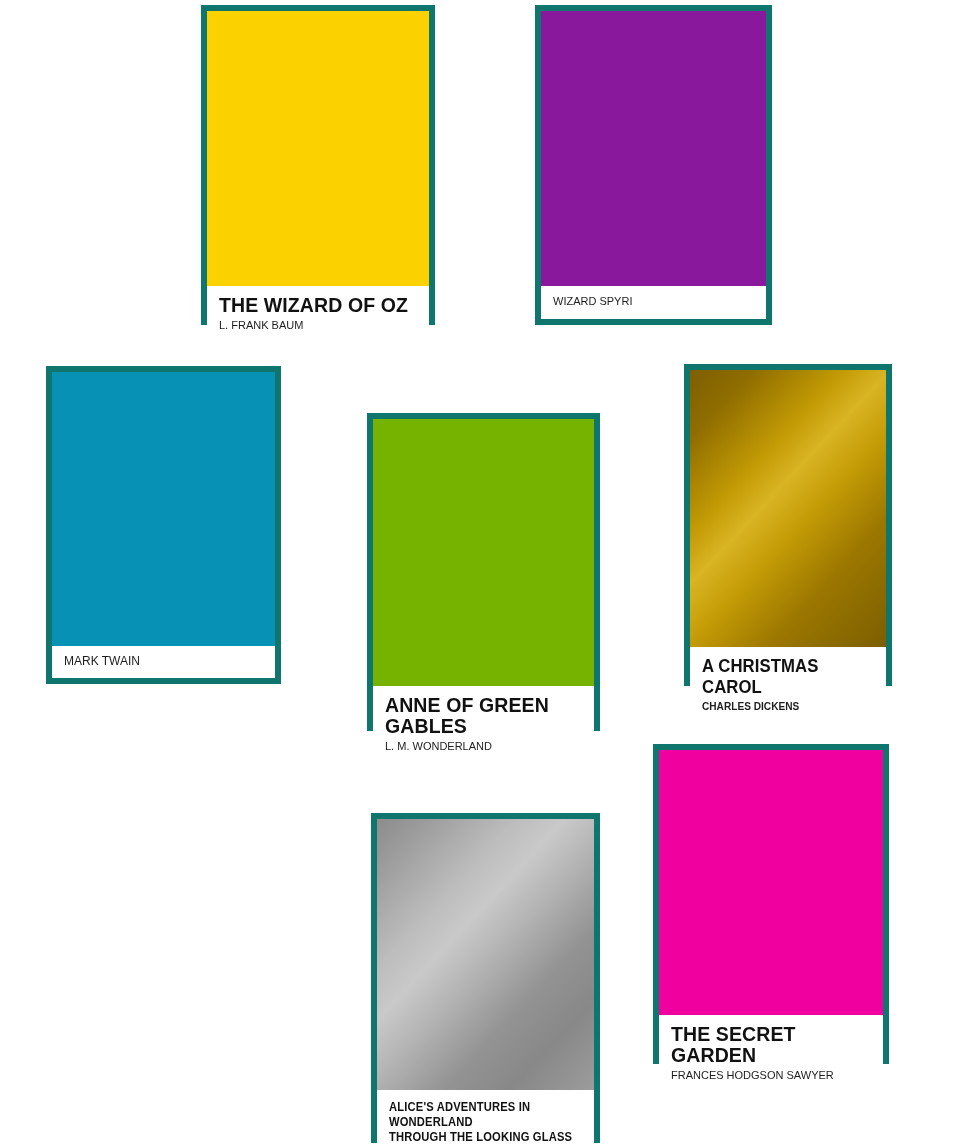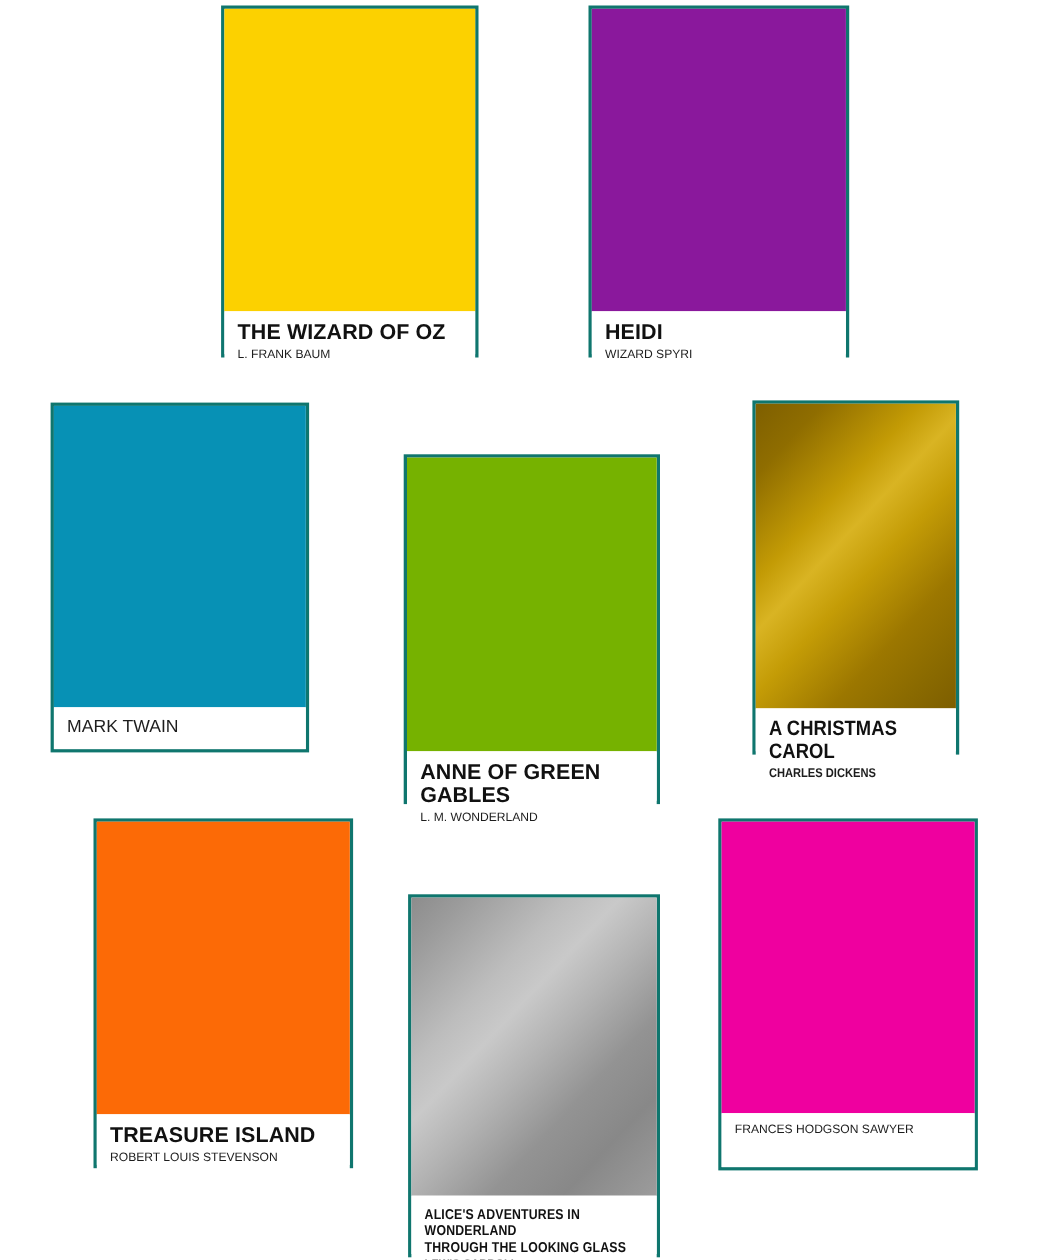--- a/index.html
+++ b/index.html
@@ -20,21 +20,21 @@
   .board {
     position: absolute;
     inset: 0;
   }
 
   
   .card {
     position: absolute;
     box-sizing: border-box;
     background: #ffffff;
-    border: 3px solid #0f766e;
+    border: 6px solid #0f766e;
     box-shadow: 0 0 0 0 rgba(0,0,0,0);
     display: flex;
     flex-direction: column;
   }
 
   .card .art {
     width: 100%;
     flex: 0 0 auto;
   }
 
@@ -59,21 +59,21 @@
     font-weight: normal;
     line-height: 1.12;
     margin: 0;
   }
 
   
   .t-lg .title  { font-size: 19.5px; }
   .t-lg .author { font-size: 11px; }
 
   .t-md .title  { font-size: 14.5px; }
-  .t-md .author { font-size: 16px; }
+  .t-md .author { font-size: 12px; }
 
   .t-cond .title  {
     font-size: 19px;
     font-family: "Liberation Sans Narrow", "Liberation Sans", sans-serif;
     transform: scaleX(0.88);
     transform-origin: left center;
     width: 113%;
   }
   .t-cond .author {
     font-size: 11.5px;
@@ -108,21 +108,21 @@
 
   #card-heidi   { left: 535px; top:   5px; width: 237px; height: 320px; }
   #card-heidi   .art { height: 275px; }
 
   #card-tom     { left:  46px; top: 366px; width: 235px; height: 318px; }
   #card-tom     .art { height: 274px; }
 
   #card-anne    { left: 367px; top: 413px; width: 233px; height: 318px; }
   #card-anne    .art { height: 267px; }
 
-  #card-carol   { left: 684px; top: 364px; width: 188px; height: 322px; }
+  #card-carol   { left: 684px; top: 364px; width: 208px; height: 322px; }
   #card-carol   .art { height: 277px; }
 
   #card-treasure{ left:  85px; top: 744px; width: 236px; height: 318px; }
   #card-treasure.art, #card-treasure .art { height: 266px; }
 
   #card-alice   { left: 371px; top: 813px; width: 229px; height: 330px; }
   #card-alice   .art { height: 271px; }
 
   #card-garden  { left: 653px; top: 744px; width: 236px; height: 320px; }
   #card-garden  .art { height: 265px; }
@@ -136,21 +136,20 @@
     <div class="art" style="background:#fcd100;"></div>
     <div class="caption">
       <p class="title">THE WIZARD OF OZ</p>
       <p class="author">L. FRANK BAUM</p>
     </div>
   </div>
 
   <div class="card t-lg" id="card-heidi">
     <div class="art" style="background:#8a189c;"></div>
     <div class="caption">
-      <p class="title">HEIDI</p>
       <p class="author">WIZARD SPYRI</p>
     </div>
   </div>
 
   <div class="card t-md" id="card-tom">
     <div class="art" style="background:#0791b5;"></div>
     <div class="caption">
       <p class="author">MARK TWAIN</p>
     </div>
   </div>
@@ -164,37 +163,31 @@
   </div>
 
   <div class="card t-cond" id="card-carol">
     <div class="art" style="background:linear-gradient(133deg,#7e5f00 0%,#8f6d00 14%,#c39b05 34%,#d9b423 44%,#c49c06 56%,#9c7700 74%,#8a6a00 88%,#7d5e00 100%);"></div>
     <div class="caption">
       <p class="title">A CHRISTMAS CAROL</p>
       <p class="author">CHARLES DICKENS</p>
     </div>
   </div>
 
-  <div class="card t-lg" id="card-treasure">
-    <div class="art" style="background:#fc6a06;"></div>
-    <div class="caption">
-      <p class="title">TREASURE ISLAND</p>
-      <p class="author">ROBERT LOUIS STEVENSON</p>
-    </div>
-  </div>
 
   <div class="card t-cond-sm" id="card-alice">
     <div class="art" style="background:linear-gradient(133deg,#8c8c8c 0%,#9b9b9b 10%,#bdbdbd 30%,#c9c9c9 40%,#b3b3b3 52%,#939393 68%,#888888 82%,#9c9c9c 100%);"></div>
     <div class="caption">
       <p class="title">ALICE'S ADVENTURES IN WONDERLAND
 THROUGH THE LOOKING GLASS</p>
       <p class="author">LEWIS CARROLL</p>
     </div>
   </div>
 
   <div class="card t-lg" id="card-garden">
     <div class="art" style="background:#ef009f;"></div>
     <div class="caption">
+      <p class="title">THE SECRET GARDEN</p>
       <p class="author">FRANCES HODGSON SAWYER</p>
     </div>
   </div>
 
 </div>
 
 </body></html>

